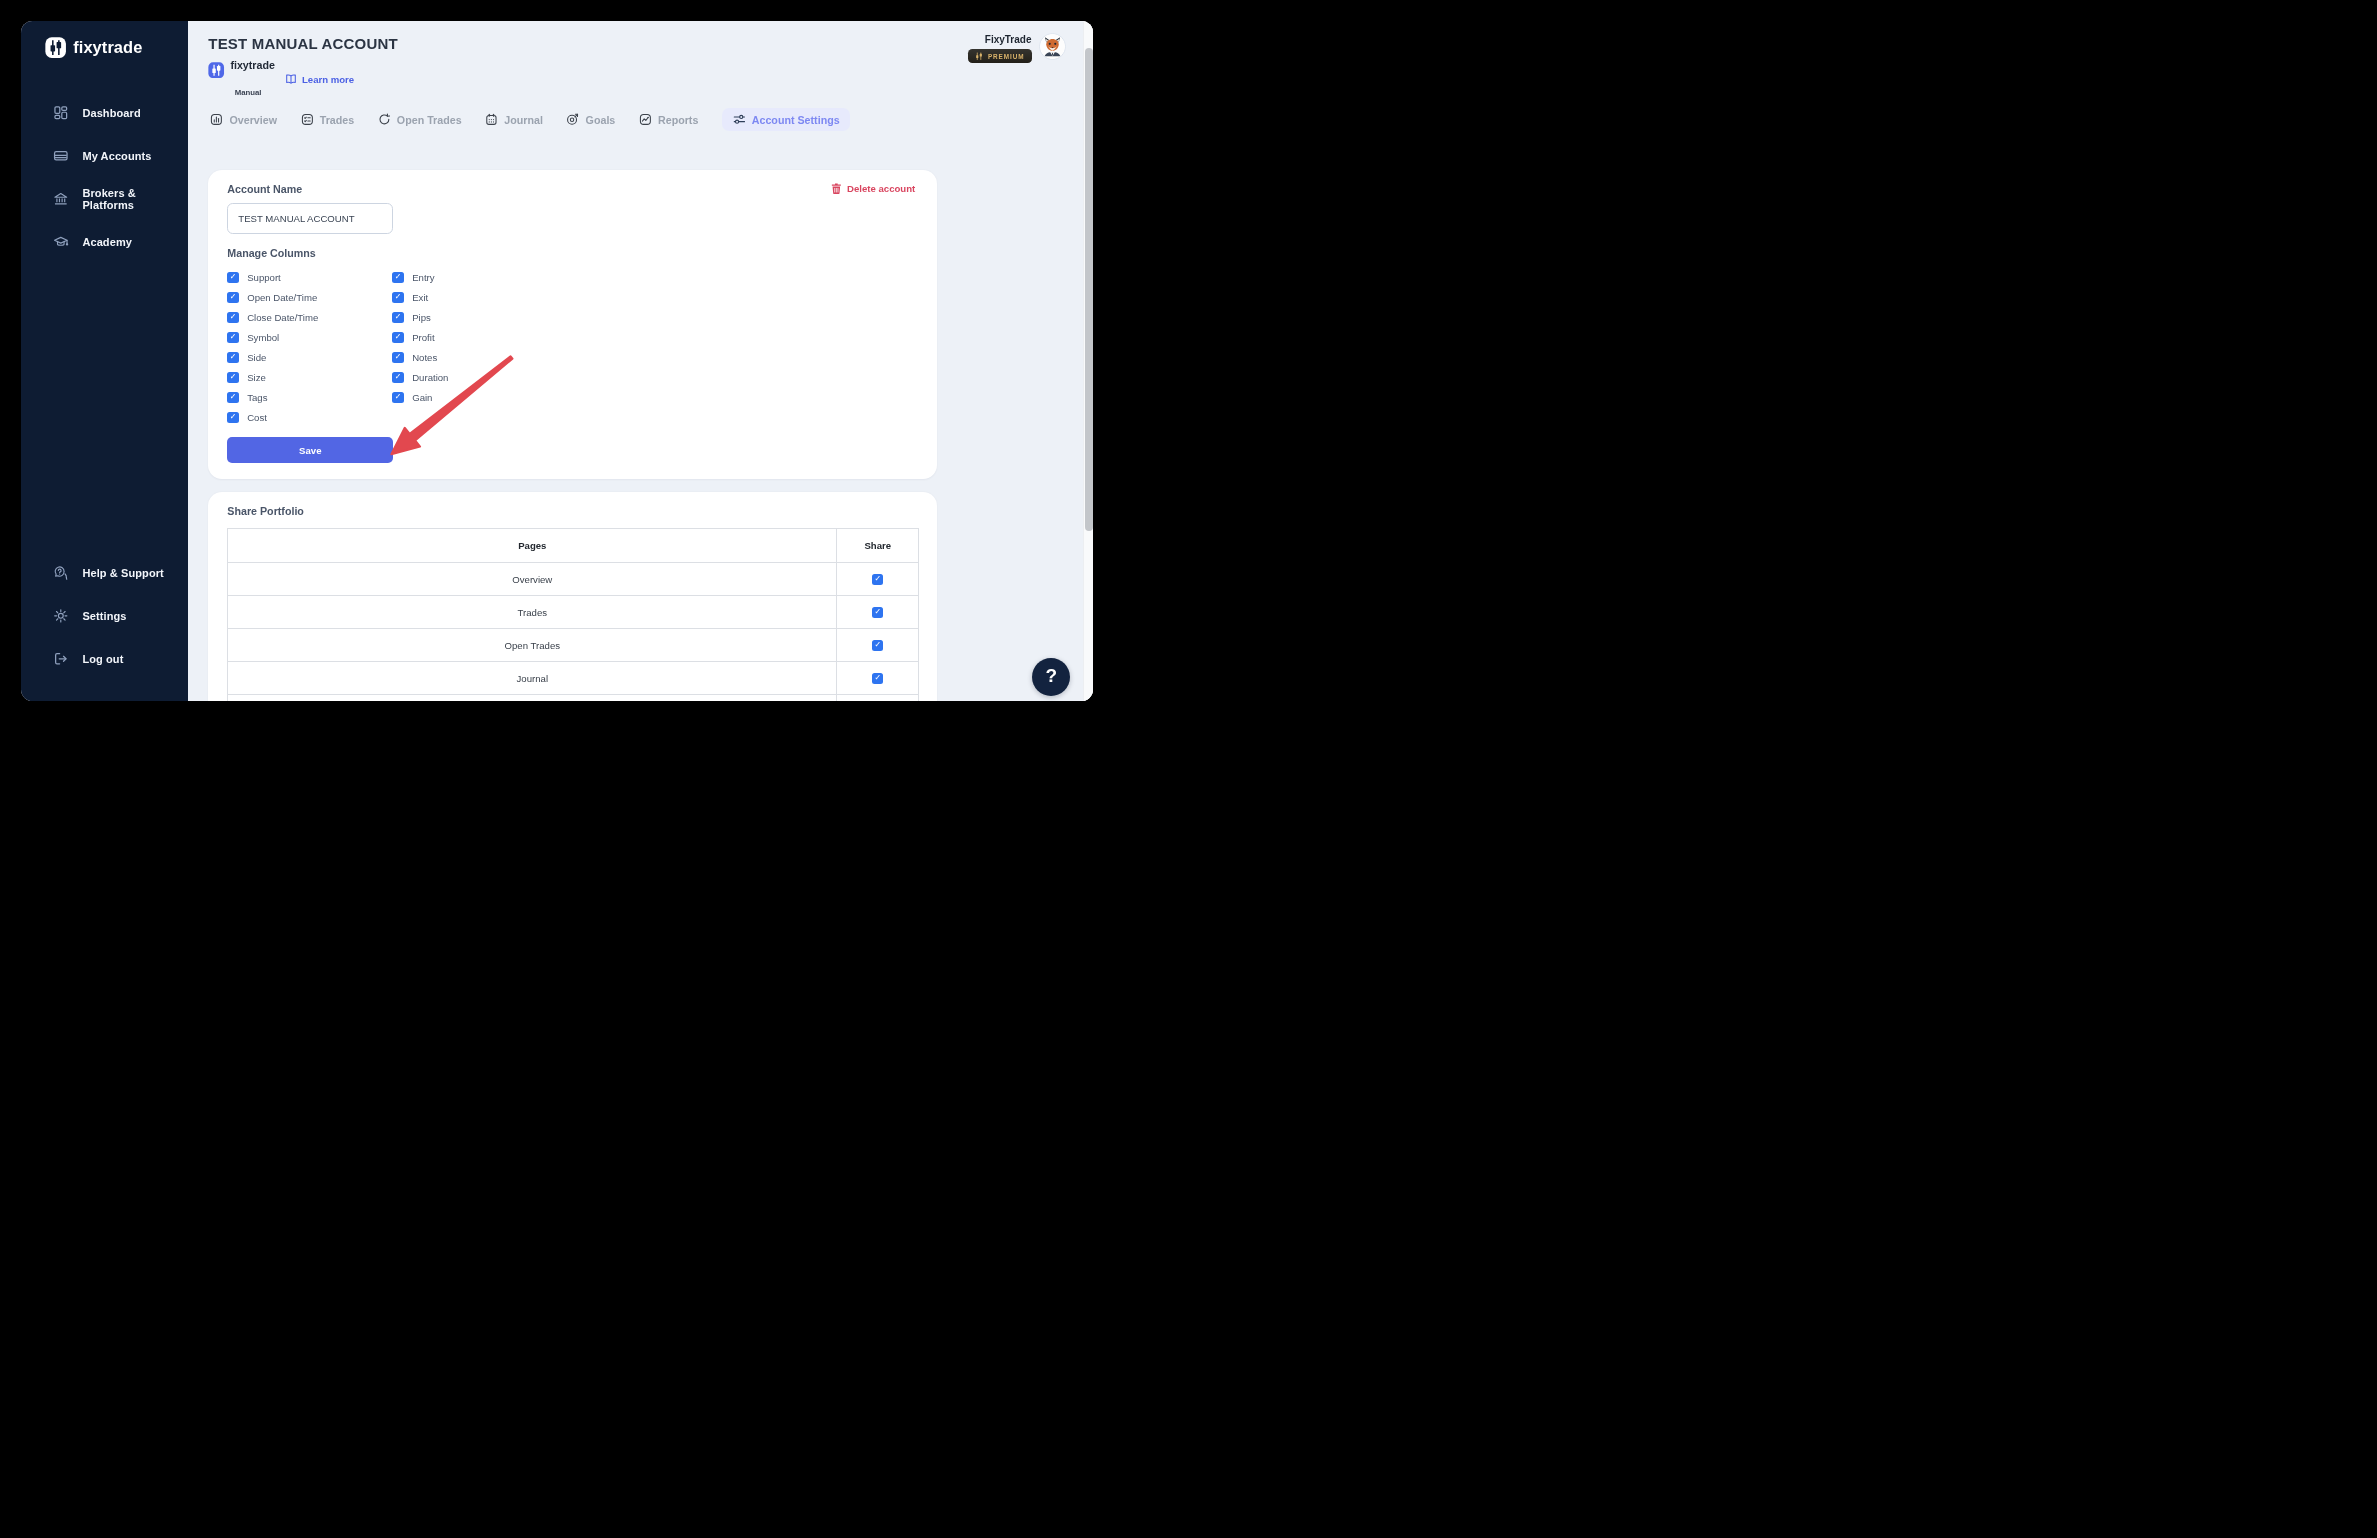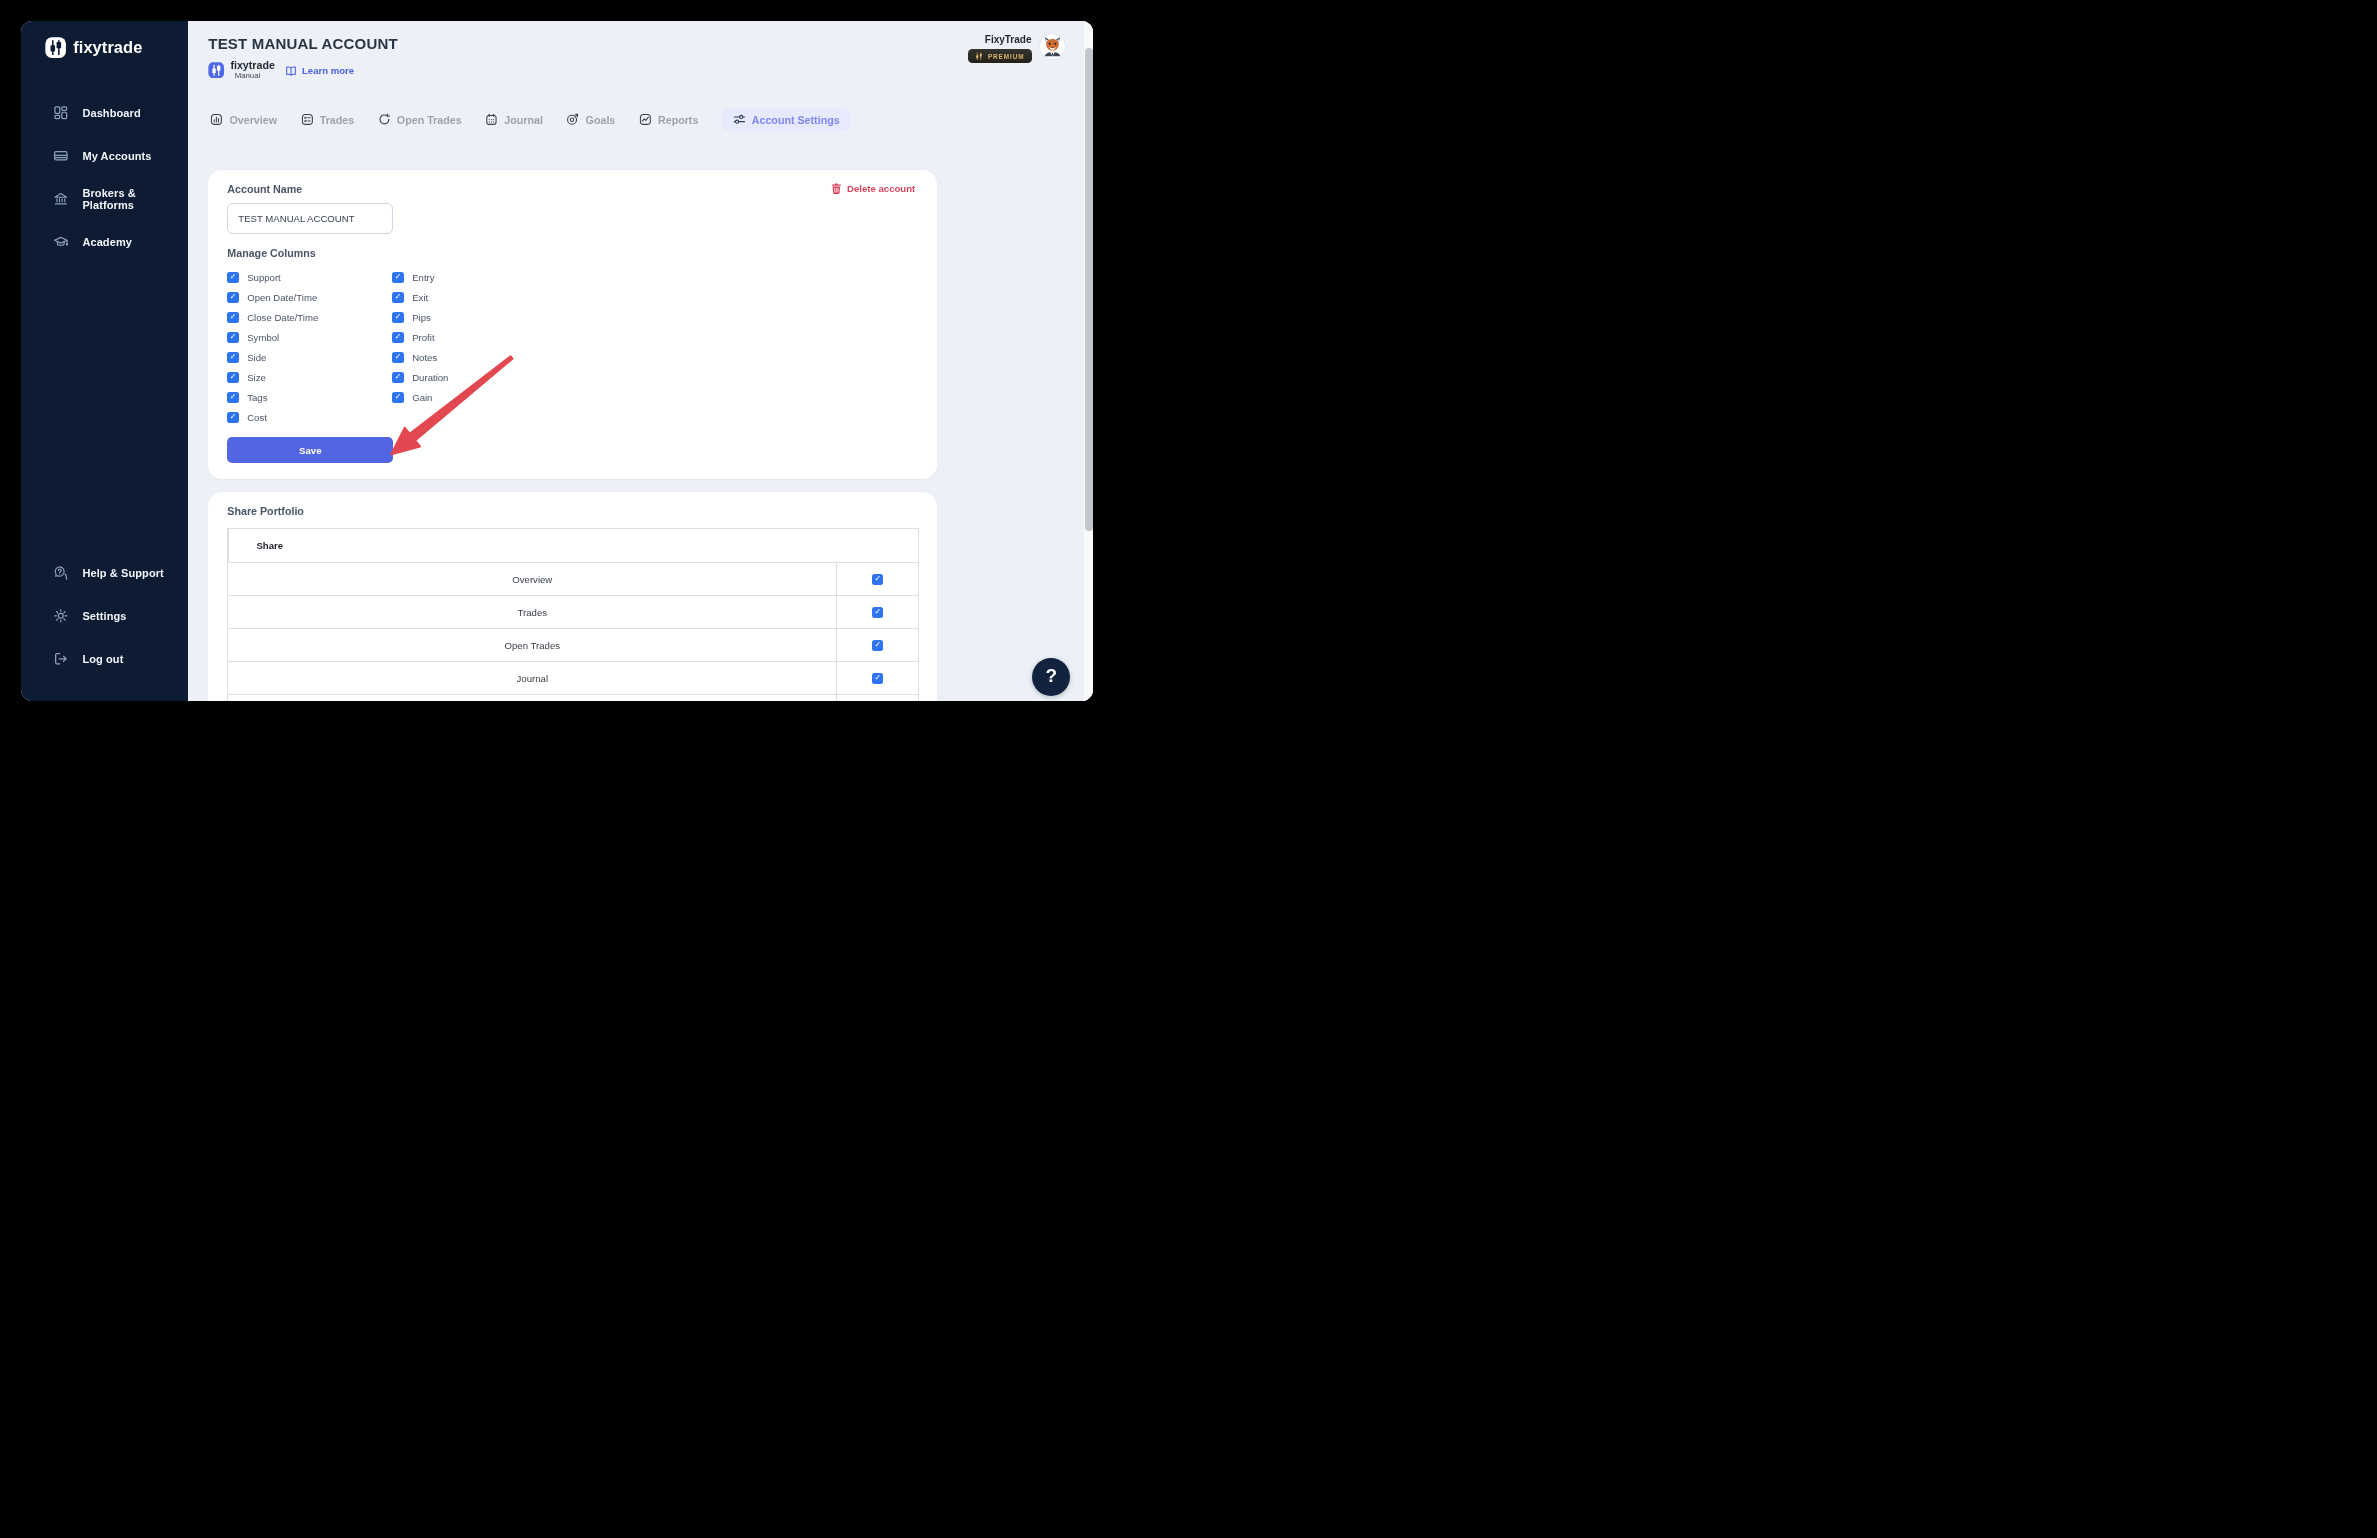--- a/index.html
+++ b/index.html
@@ -19,21 +19,21 @@
   .side-item .s-ico { width:15.6px; height:15.6px; color:#8fa0bd; flex:0 0 15.6px; }
   .side-item .s-lbl { color:#f3f6fb; font-size:11px; font-weight:700; letter-spacing:0.1px; }
 
   
   .main { position:relative; flex:1; background:#edf1f7; overflow:hidden; }
   .page-title { position:absolute; left:20px; top:14.2px; font-size:15px; font-weight:700; color:#2b3443; letter-spacing:0.2px; }
   .badge-row { position:absolute; left:20px; top:39px; display:flex; align-items:center; gap:10px; }
   .acct-badge { display:flex; align-items:flex-start; gap:5.7px; }
   .acct-badge-icon { width:16.4px; height:16.4px; margin-top:1.4px; }
   .acct-brand { font-size:10.7px; font-weight:700; color:#232b38; line-height:10.7px; }
-  .acct-type { font-size:7.8px; font-weight:400; color:#3c4454; margin-top:0; margin-left:4.3px; }
+  .acct-type { font-size:7.8px; font-weight:700; color:#3c4454; margin-top:17px; margin-left:4.3px; }
   .learn-more { display:flex; align-items:center; gap:5px; cursor:pointer; margin-top:1.4px; }
   .learn-more .lm-ico { width:12px; height:12px; color:#4c61e4; }
   .learn-more .lm-lbl { font-size:9.6px; font-weight:600; color:#4c61e4; }
 
   .userbox { position:absolute; right:27px; top:11.4px; display:flex; align-items:flex-start; gap:7.8px; }
   .user-col { display:flex; flex-direction:column; align-items:flex-end; gap:4.3px; margin-top:1.4px; }
   .user-name { font-size:10px; font-weight:700; color:#1d2530; }
   .premium-badge { display:flex; align-items:center; gap:4.3px; background:linear-gradient(#35342f,#232019); border-radius:4.3px; padding:2.8px 7.1px; cursor:pointer; }
   .premium-badge .pm-ico { width:8.5px; height:8.5px; }
   .premium-badge .pm-lbl { color:#d9b36b; font-size:6.4px; font-weight:700; letter-spacing:0.9px; }
@@ -396,20 +396,21 @@
           </div>
         </div>
 
         <button class="save-btn">Save</button>
       </div>
 
       <div class="card card-2">
         <div class="sec-label share-title">Share Portfolio</div>
         <div class="tbl">
           <div class="tbl-row head">
+            <div class="cell-pages">Pages</div>
             <div class="cell-share">Share</div>
           </div>
           <div class="tbl-row">
             <div class="cell-pages">Overview</div>
             <div class="cell-share">
                 <span class="cb"></span>
               </div>
           </div>
           <div class="tbl-row">
             <div class="cell-pages">Trades</div>

